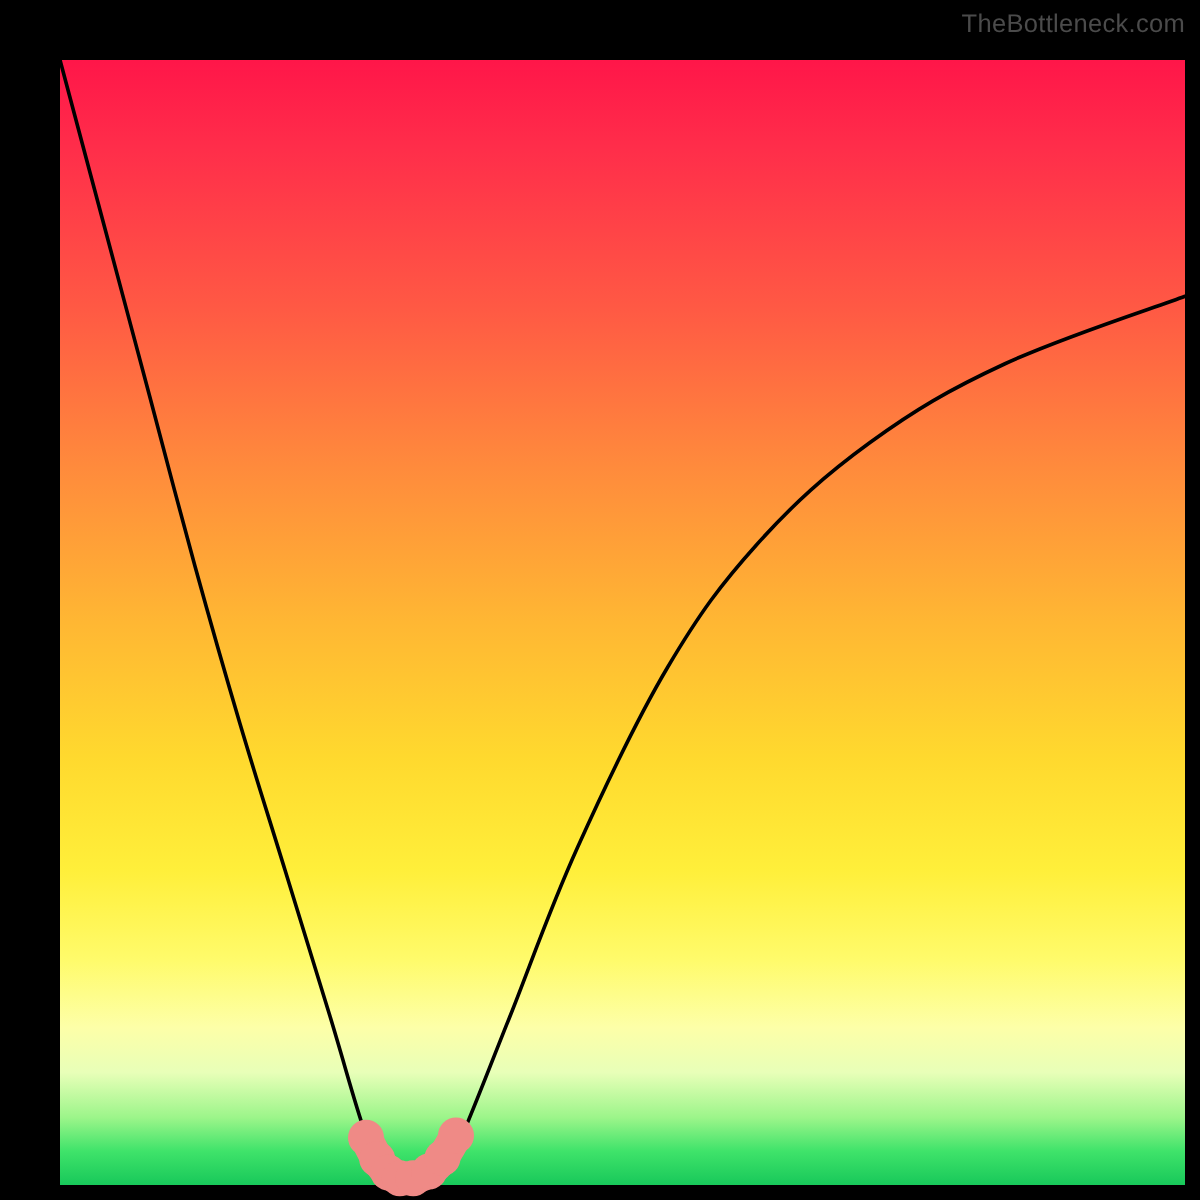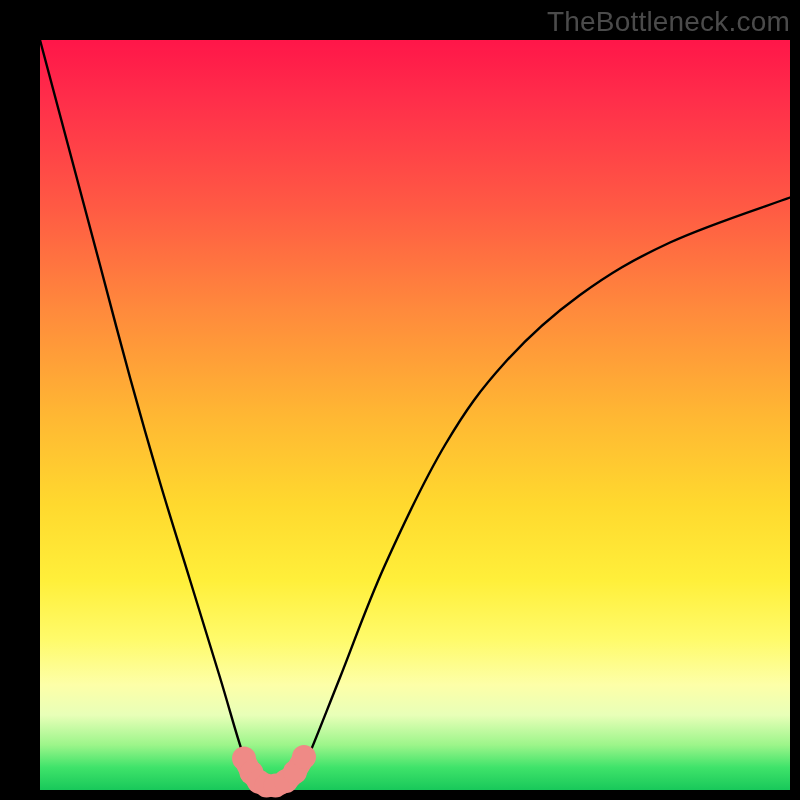--- a/index.html
+++ b/index.html
@@ -39,21 +39,21 @@
       #e8ffb8 90%,
       #9cf58a 94%,
       #3fe36a 97%,
       #18c85a 100%);
   }
   .watermark {
     position: absolute;
     top: 6px;
     right: 10px;
     color: #4b4b4b;
-    font-size: 28px;
+    font-size: 17px;
     font-weight: 400;
     letter-spacing: 0.2px;
     user-select: none;
   }
   svg.curve {
     position: absolute;
     left: 0;
     top: 0;
     width: 750px;
     height: 750px;

